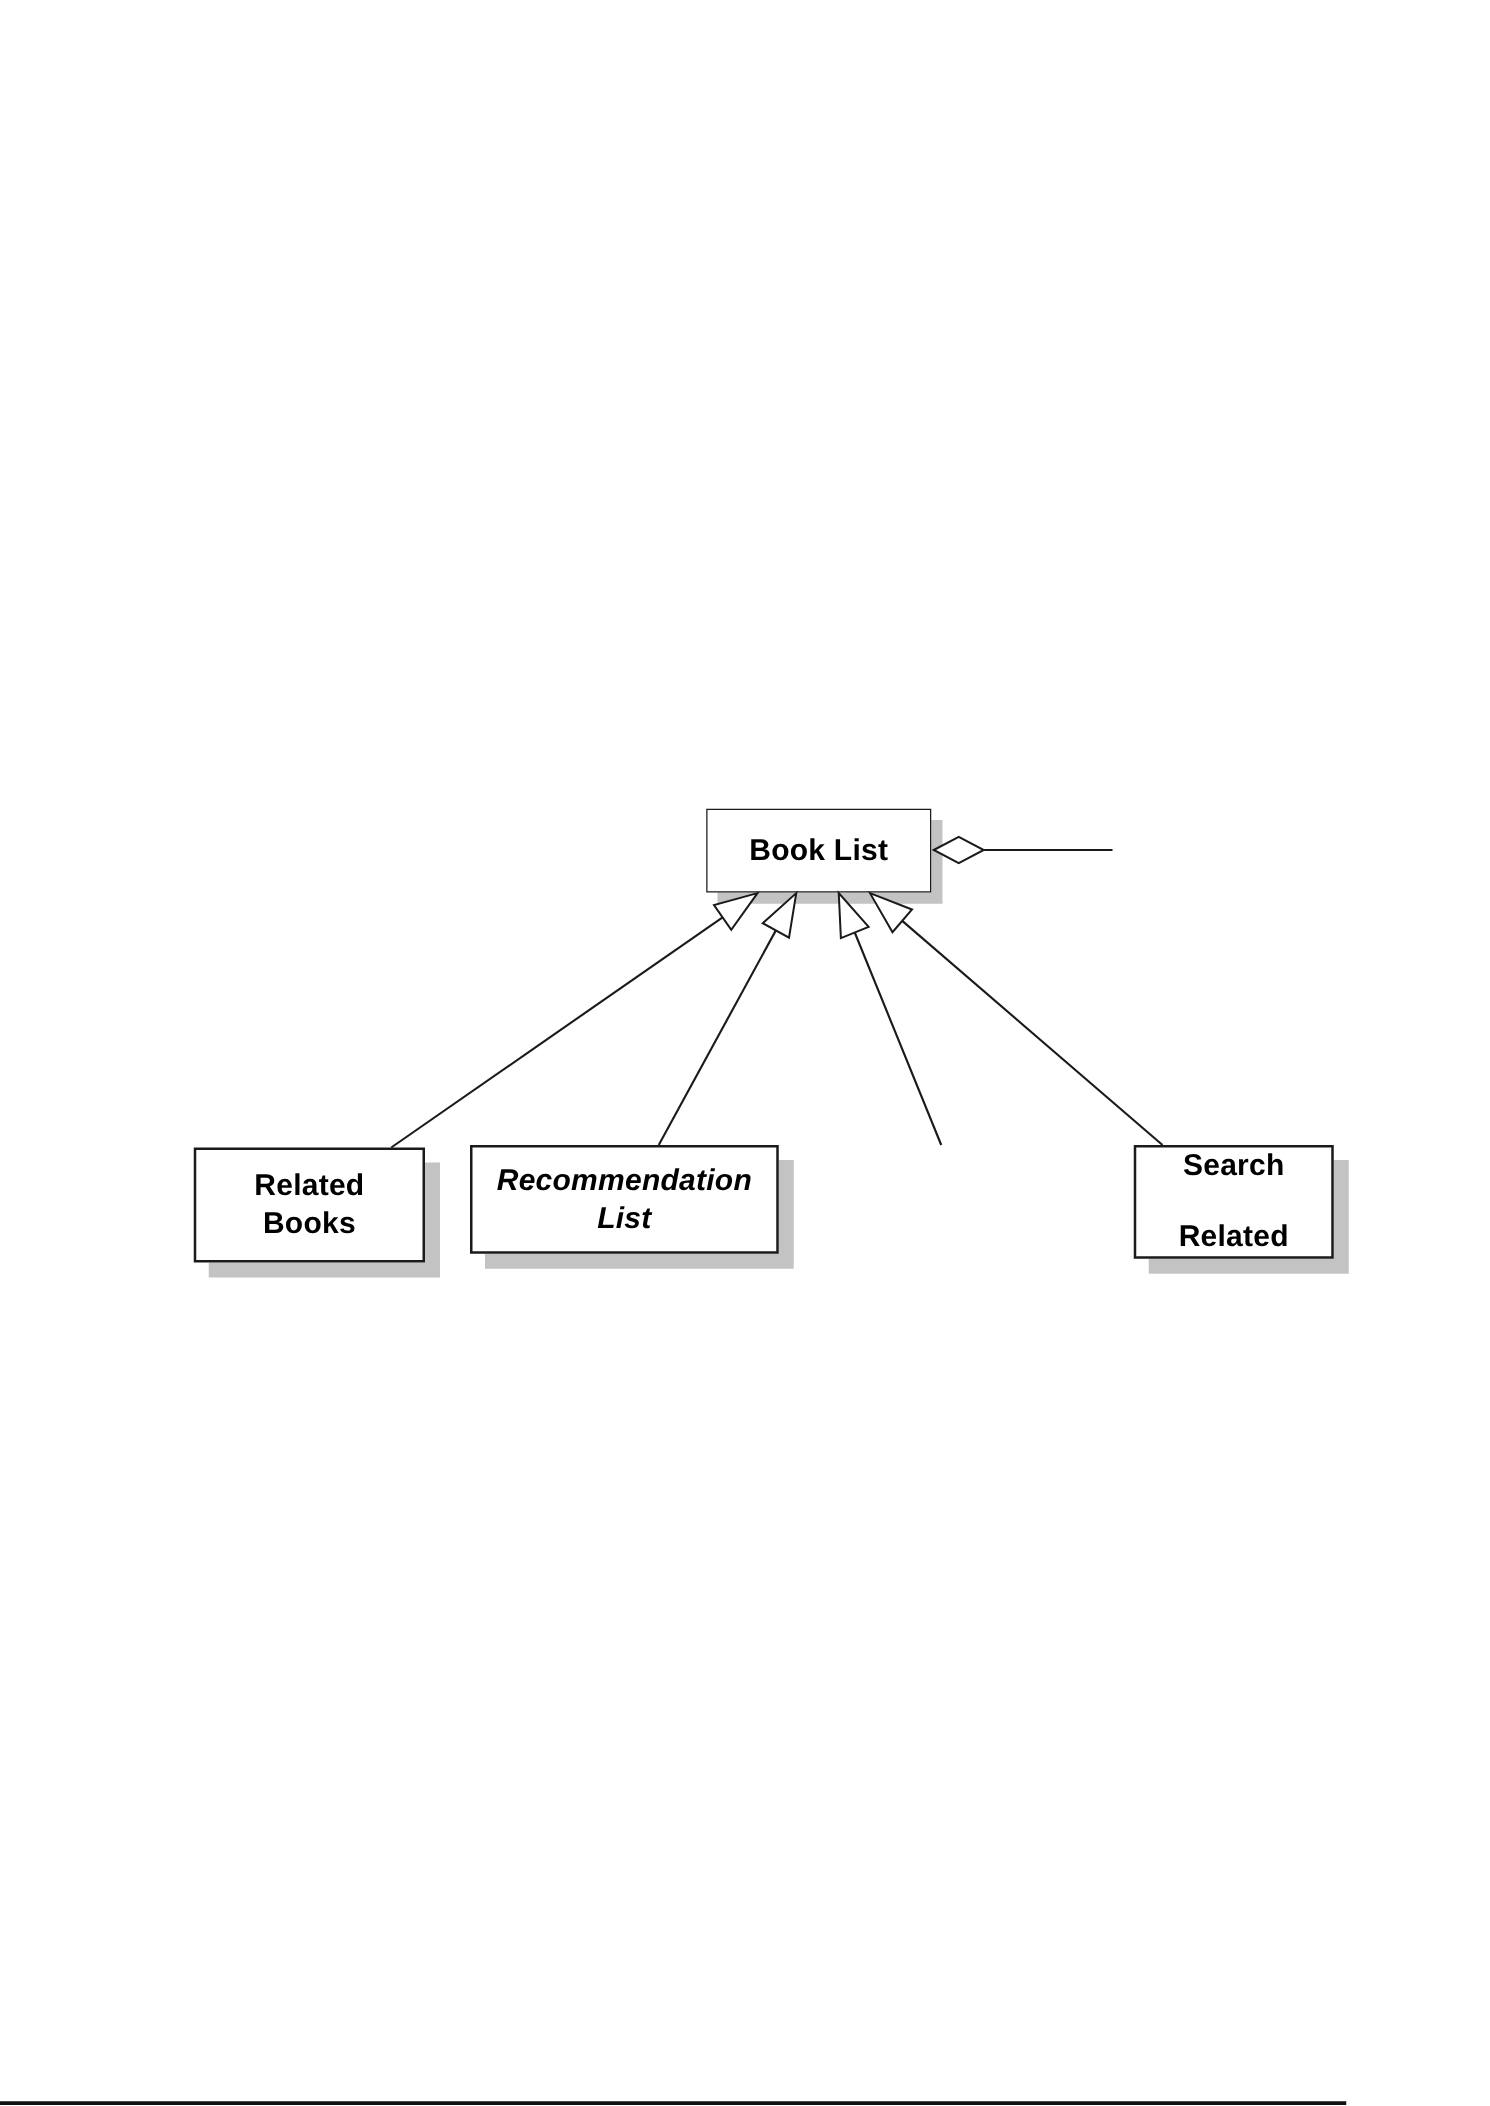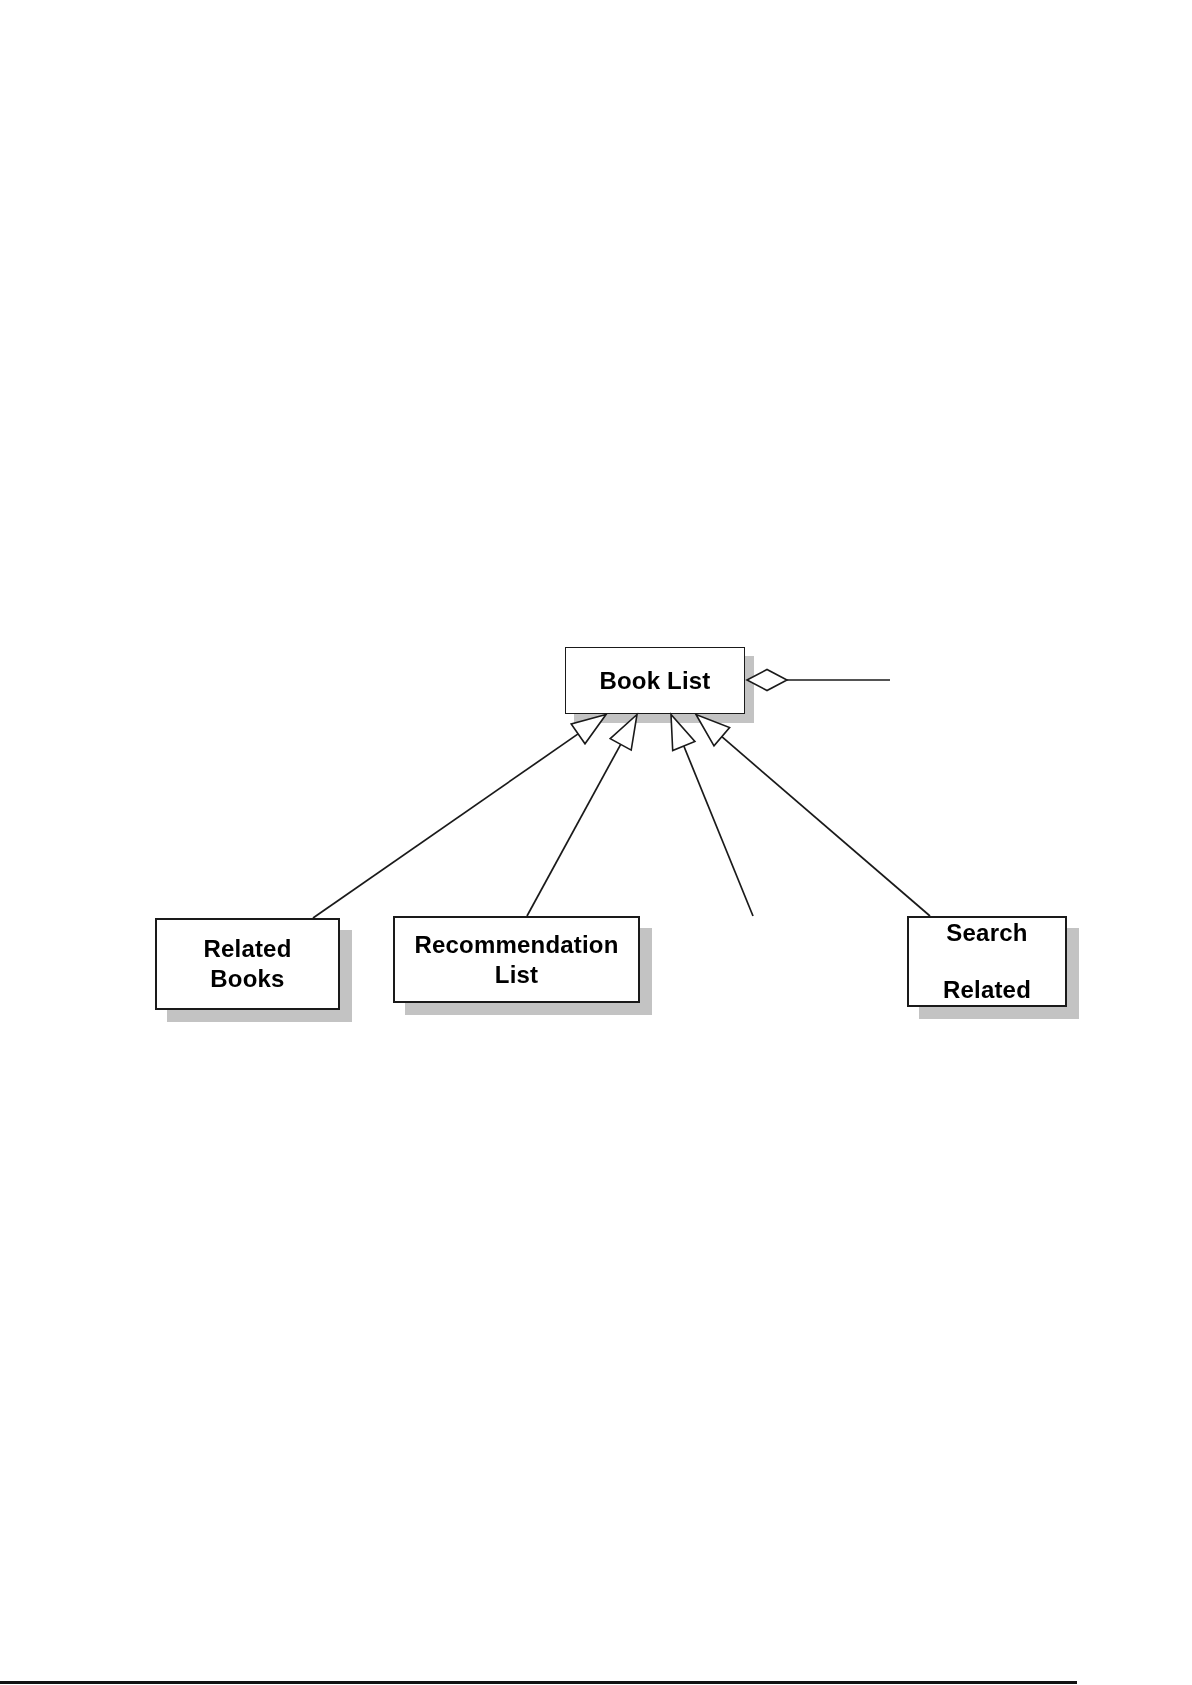--- a/index.html
+++ b/index.html
@@ -26,21 +26,21 @@
     line-height: 30px;
     color: #000000;
     letter-spacing: 0.2px;
   }
   .shadow-sm { box-shadow: 9px 9px 0 #c3c3c3; }
   .shadow-lg { box-shadow: 12px 12px 0 #c3c3c3; border-width: 2px; }
 
   .n-book-list      { left: 565px; top: 647px; width: 180px; height: 67px; }
   .n-book           { left: 890px; top: 646px; width: 172px; height: 67px; }
   .n-related-books  { left: 155px; top: 918px; width: 185px; height: 92px; }
-  .n-recommendation { left: 393px; top: 916px; width: 247px; height: 87px; }
+  .n-recommendation { left: 376px; top: 916px; width: 247px; height: 87px; font-style: italic; }
   .n-wish-list      { left: 678px; top: 916px; width: 180px; height: 65px; }
   .n-search-results { left: 907px; top: 916px; width: 160px; height: 91px; gap: 27px; }
 
   .edges-layer {
     position: absolute;
     left: 0; top: 0;
     width: 1192px;
     height: 1685px;
     pointer-events: none;
   }

